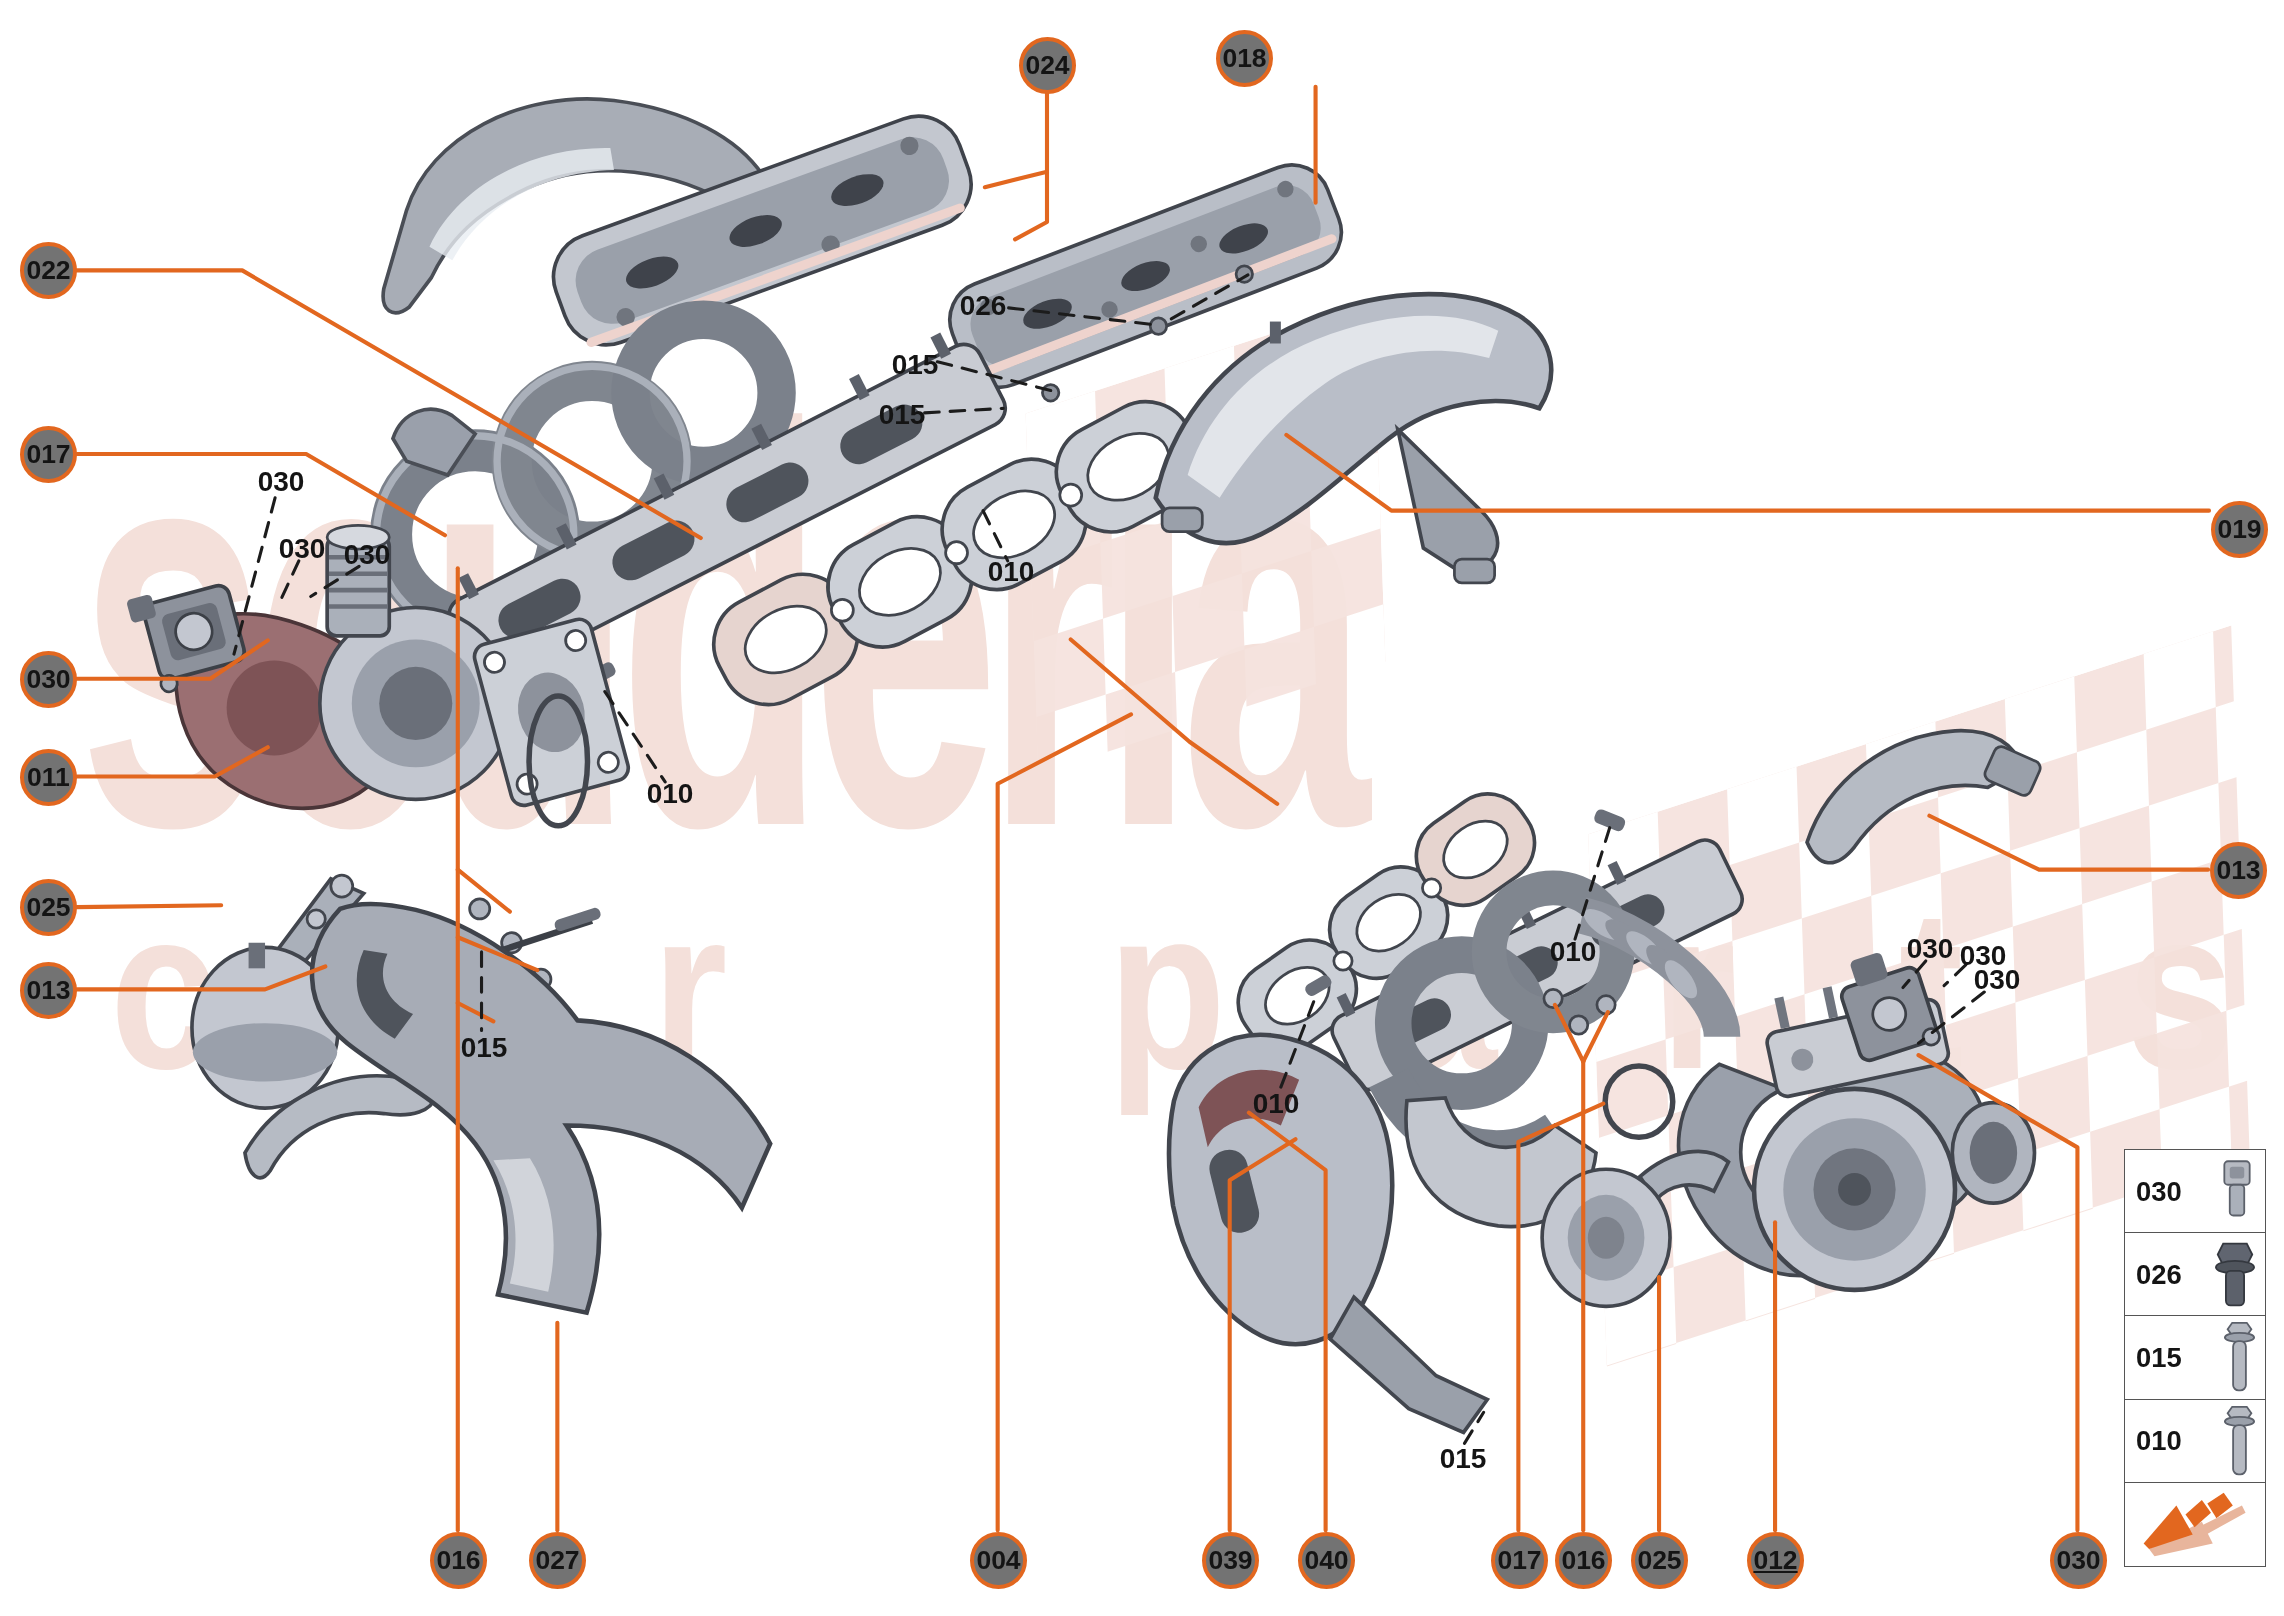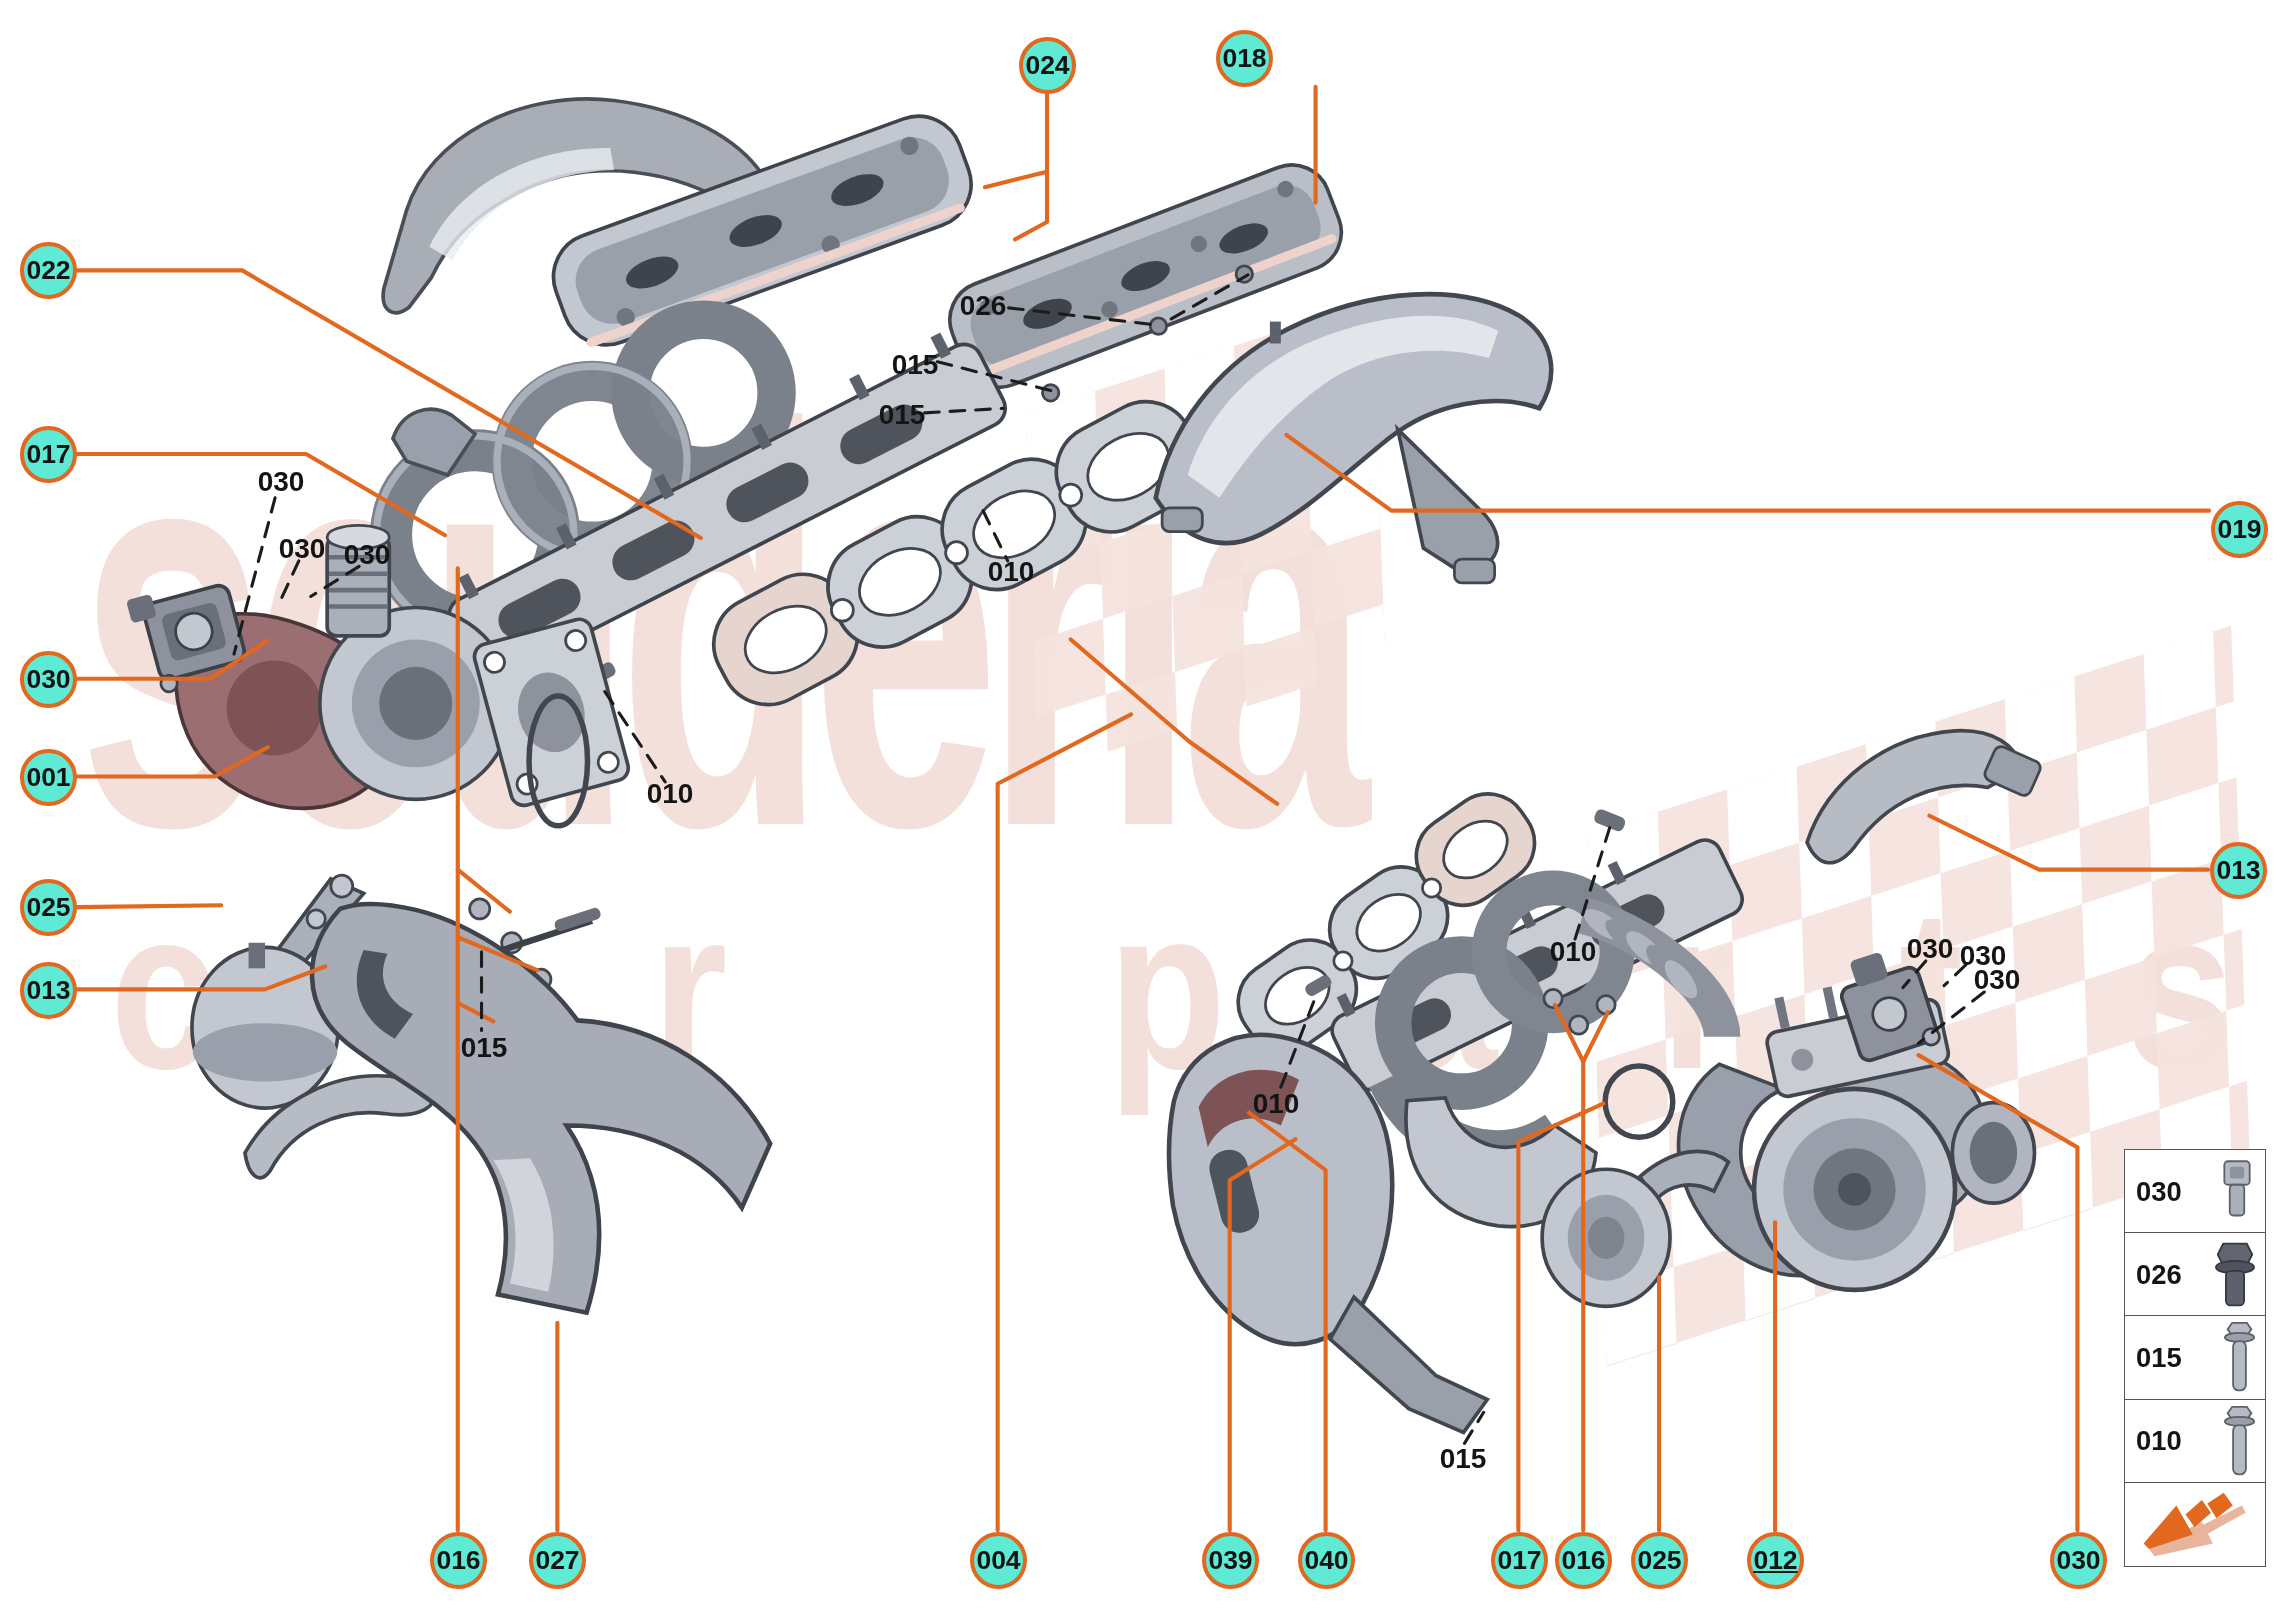--- a/index.html
+++ b/index.html
@@ -17,21 +17,21 @@
         background-size:146px 146px;}
   .flagA{left:1023px;top:364px;width:365px;height:347px;transform:rotate(-18deg) skewX(-16deg);}
   .flagB{left:1581px;top:740px;width:676px;height:512px;transform:rotate(-18deg) skewX(-16deg);}
   
   svg.layer{position:absolute;left:0;top:0;z-index:2;}
   svg#overlay{z-index:4;}
   polyline.o{fill:none;stroke:#e2671f;stroke-width:4.5;stroke-linejoin:round;stroke-linecap:round;}
   polyline.d{fill:none;stroke:#1c1c1c;stroke-width:3.4;stroke-dasharray:16 12;stroke-linecap:round;}
   
   .callout{position:absolute;width:57px;height:57px;margin:-28px 0 0 -28px;border-radius:50%;
-           background:#5eead4;border:4.6px solid #e2671f;color:#141414;z-index:5;
+           background:#737373;border:4.6px solid #e2671f;color:#141414;z-index:5;
            display:flex;align-items:center;justify-content:center;
            font-size:26.5px;font-weight:bold;cursor:pointer;box-sizing:border-box;}
   
   .pnum{position:absolute;transform:translate(-50%,-50%);color:#141414;z-index:5;
         font-size:28px;font-weight:bold;white-space:nowrap;}
   
   #legend{position:absolute;left:2124px;top:1149px;width:142px;z-index:6;}
   .lrow{box-sizing:border-box;width:142px;height:85px;background:#fff;border:1.8px solid #555;
         margin-top:-1.8px;display:flex;align-items:center;justify-content:space-between;
         padding:0 9.1px 0 11px;}
@@ -338,21 +338,21 @@
       <polyline points="2152,1056 2128,1079" class="d"></polyline>
       <polyline points="2172,1086 2100,1142" class="d"></polyline>
     </svg>
 
   <div id="callouts">
       <div class="callout" style="left: 1047px; top: 65px;">024</div>
       <div class="callout" style="left: 1244px; top: 58px;">018</div>
       <div class="callout" style="left: 48px; top: 270px;">022</div>
       <div class="callout" style="left: 48px; top: 454px;">017</div>
       <div class="callout" style="left: 48px; top: 679px;">030</div>
-      <div class="callout" style="left: 48px; top: 777px;">001</div>
+      <div class="callout" style="left: 48px; top: 777px;">011</div>
       <div class="callout" style="left: 48px; top: 907px;">025</div>
       <div class="callout" style="left: 48px; top: 990px;">013</div>
       <div class="callout" style="left: 2239px; top: 529px;">019</div>
       <div class="callout" style="left: 2238px; top: 870px;">013</div>
       <div class="callout" style="left: 458px; top: 1560px;">016</div>
       <div class="callout" style="left: 557px; top: 1560px;">027</div>
       <div class="callout" style="left: 998px; top: 1560px;">004</div>
       <div class="callout" style="left: 1230px; top: 1560px;">039</div>
       <div class="callout" style="left: 1326px; top: 1560px;">040</div>
       <div class="callout" style="left: 1519px; top: 1560px;">017</div>

